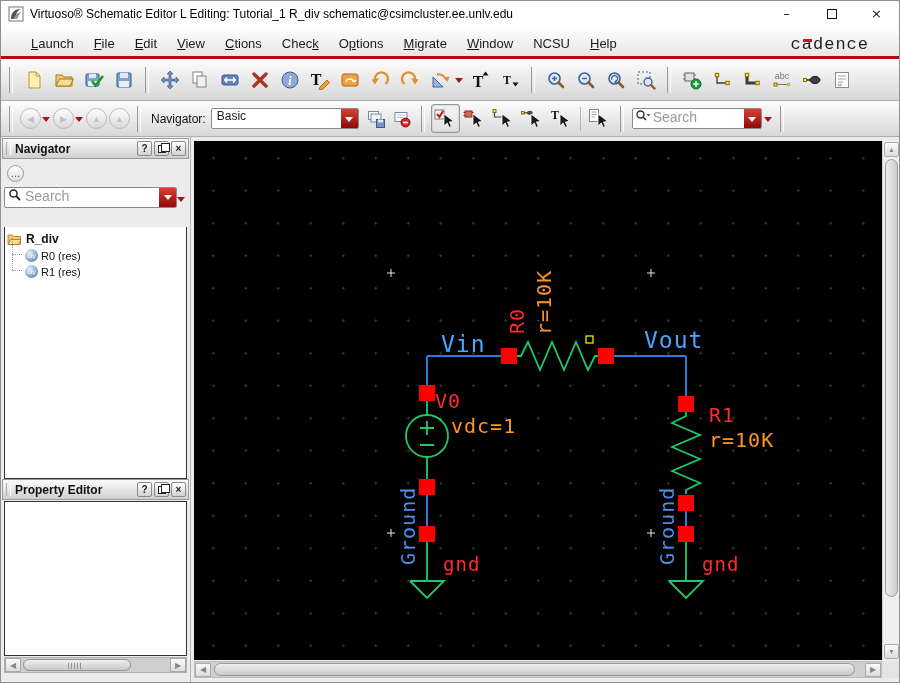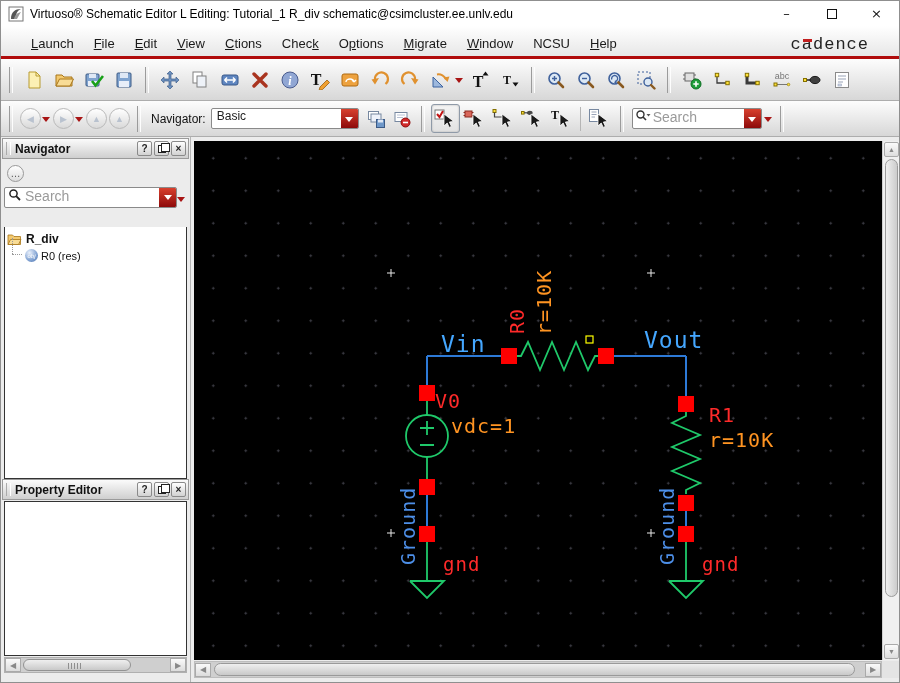--- a/index.html
+++ b/index.html
@@ -415,20 +415,25 @@
             <path d="M1 2 h4.5 l1.5 1.5 h6.5 v8 H1 Z" fill="#f3c96f" stroke="#a8761a" stroke-width="0.8"></path>
             <path d="M1 11.5 l2.5 -5 h10.5 l-2.5 5 Z" fill="#f8dc96" stroke="#a8761a" stroke-width="0.8"></path>
           </svg>
         <span class="tree-root-label">R_div</span>
       </div>
       <div class="tree-row">
         <span class="elbow"></span>
         <span class="obj-badge">obj</span>
         <span>R0 (res)</span>
       </div>
+      <div class="tree-row">
+        <span class="elbow"></span>
+        <span class="obj-badge">obj</span>
+        <span>R1 (res)</span>
+      </div>
     </div>
 
     <div class="panel-header" style="top:342px">
       <span>Property Editor</span>
       <div class="ph-btns">
         <div class="ph-btn">?</div>
         <div class="ph-btn">
             <span class="restore-glyph"></span>
           </div>
         <div class="ph-btn">×</div>

